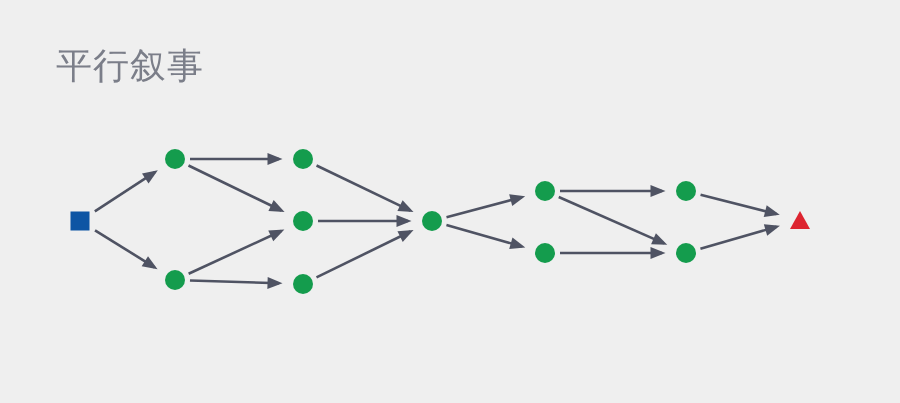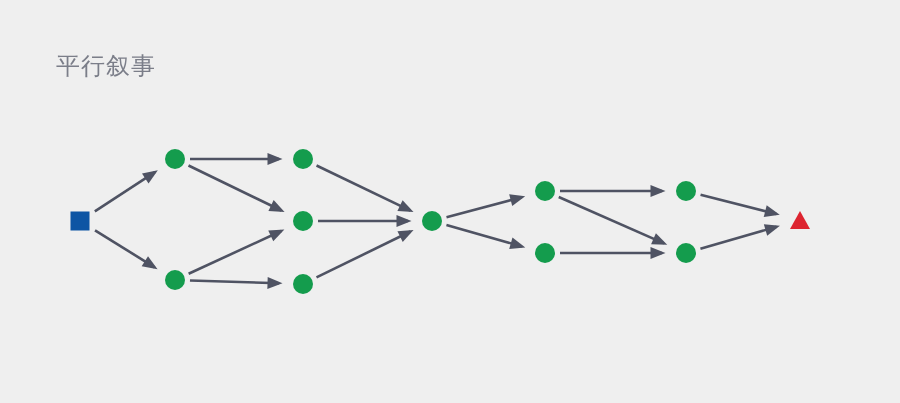--- a/index.html
+++ b/index.html
@@ -18,21 +18,21 @@
     position: absolute;
     left: 0;
     top: 0;
     width: 900px;
     height: 403px;
   }
   #title {
     position: absolute;
     left: 56px;
     top: 44px;
-    font-size: 24px;
+    font-size: 36px;
     line-height: 44px;
     letter-spacing: 1px;
     color: #7b7e89;
     font-family: "DejaVu Sans", "Liberation Sans", sans-serif;
     white-space: nowrap;
     user-select: none;
   }
 </style>
 </head>
 <body>

